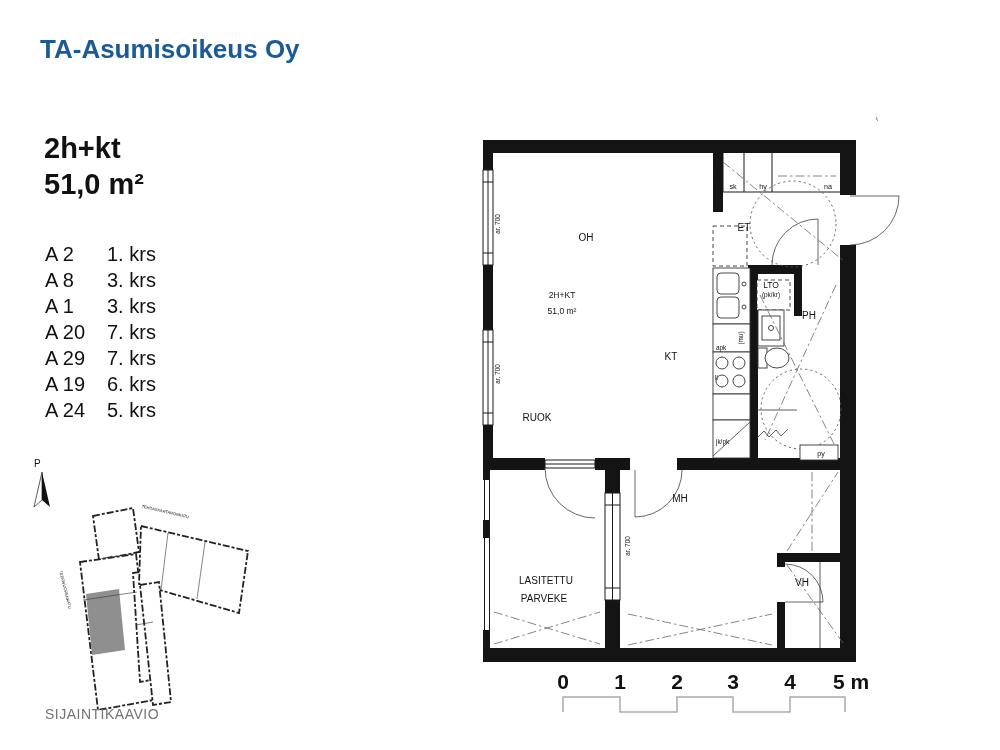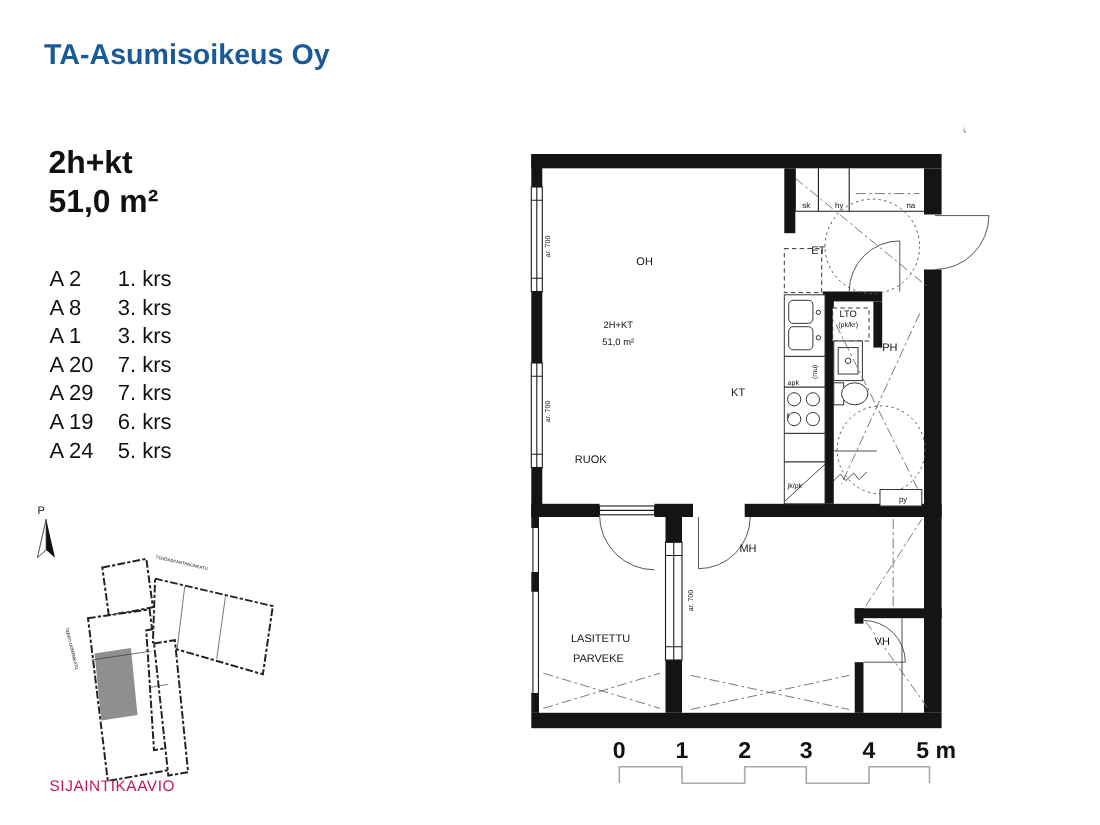--- a/index.html
+++ b/index.html
@@ -4,21 +4,21 @@
 <style>
   html,body{margin:0;padding:0;background:#fff;}
   #screen{position:relative;width:1000px;height:750px;background:#fff;overflow:hidden;
           font-family:"Liberation Sans",sans-serif;color:#111;}
   .abs{position:absolute;}
   .hdr{left:40px;top:30px;font-size:26px;line-height:38px;font-weight:bold;color:#1a5a96;}
   .apt{left:44px;top:130px;font-size:29px;line-height:36px;font-weight:bold;color:#111;}
   .units{left:45px;top:241px;font-size:20px;line-height:26px;color:#111;}
   .units .row{display:flex;}
   .units .u{width:62px;}
-  .caption{left:45px;top:706px;font-size:14px;letter-spacing:.5px;color:#be185d;}
+  .caption{left:45px;top:706px;font-size:14px;letter-spacing:.5px;color:#737373;}
   svg text{fill:#111;font-family:"Liberation Sans",sans-serif;}
   .rl{font-size:10px;}
   .rm{font-size:8.5px;}
   .rs{font-size:7.2px;}
   .rt{font-size:6.4px;}
   .w{fill:#141414;stroke:none;}
   .ln{stroke:#1a1a1a;stroke-width:1;fill:none;}
   .thin{stroke:#333;stroke-width:.8;fill:none;}
   .door{stroke:#555;stroke-width:.9;fill:none;}
   .dash{stroke:#666;stroke-width:.8;fill:none;stroke-dasharray:9 3 2.5 3;}

